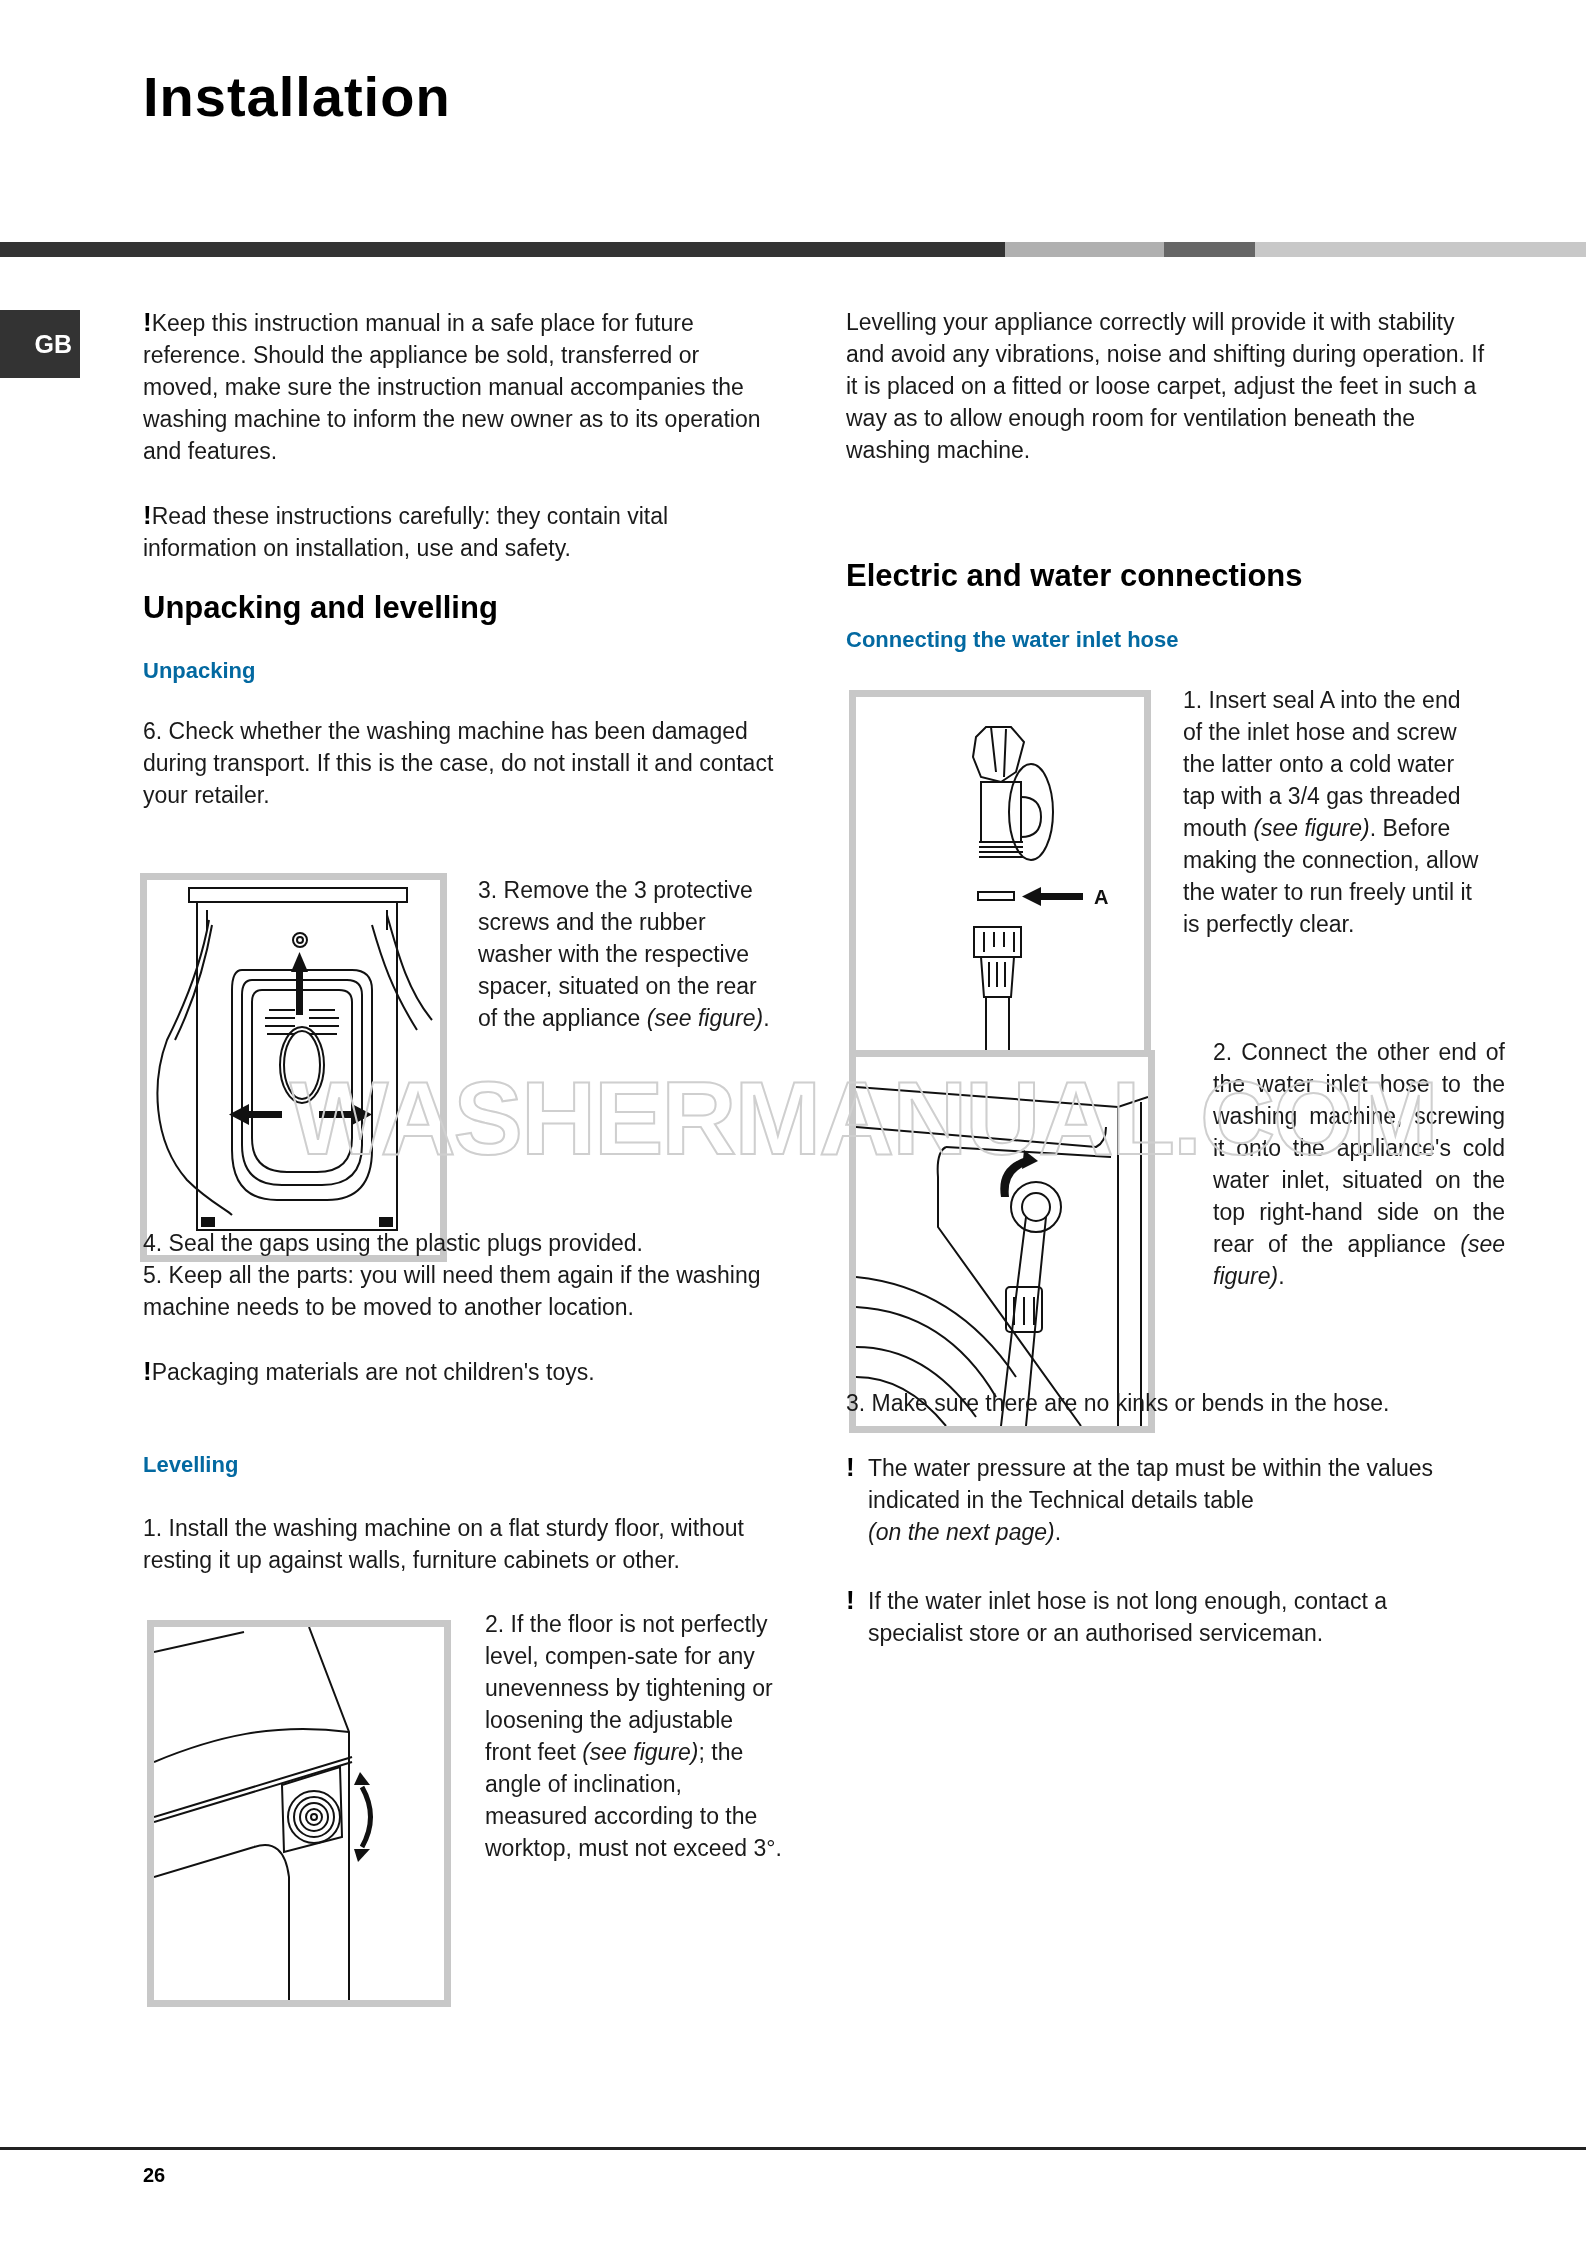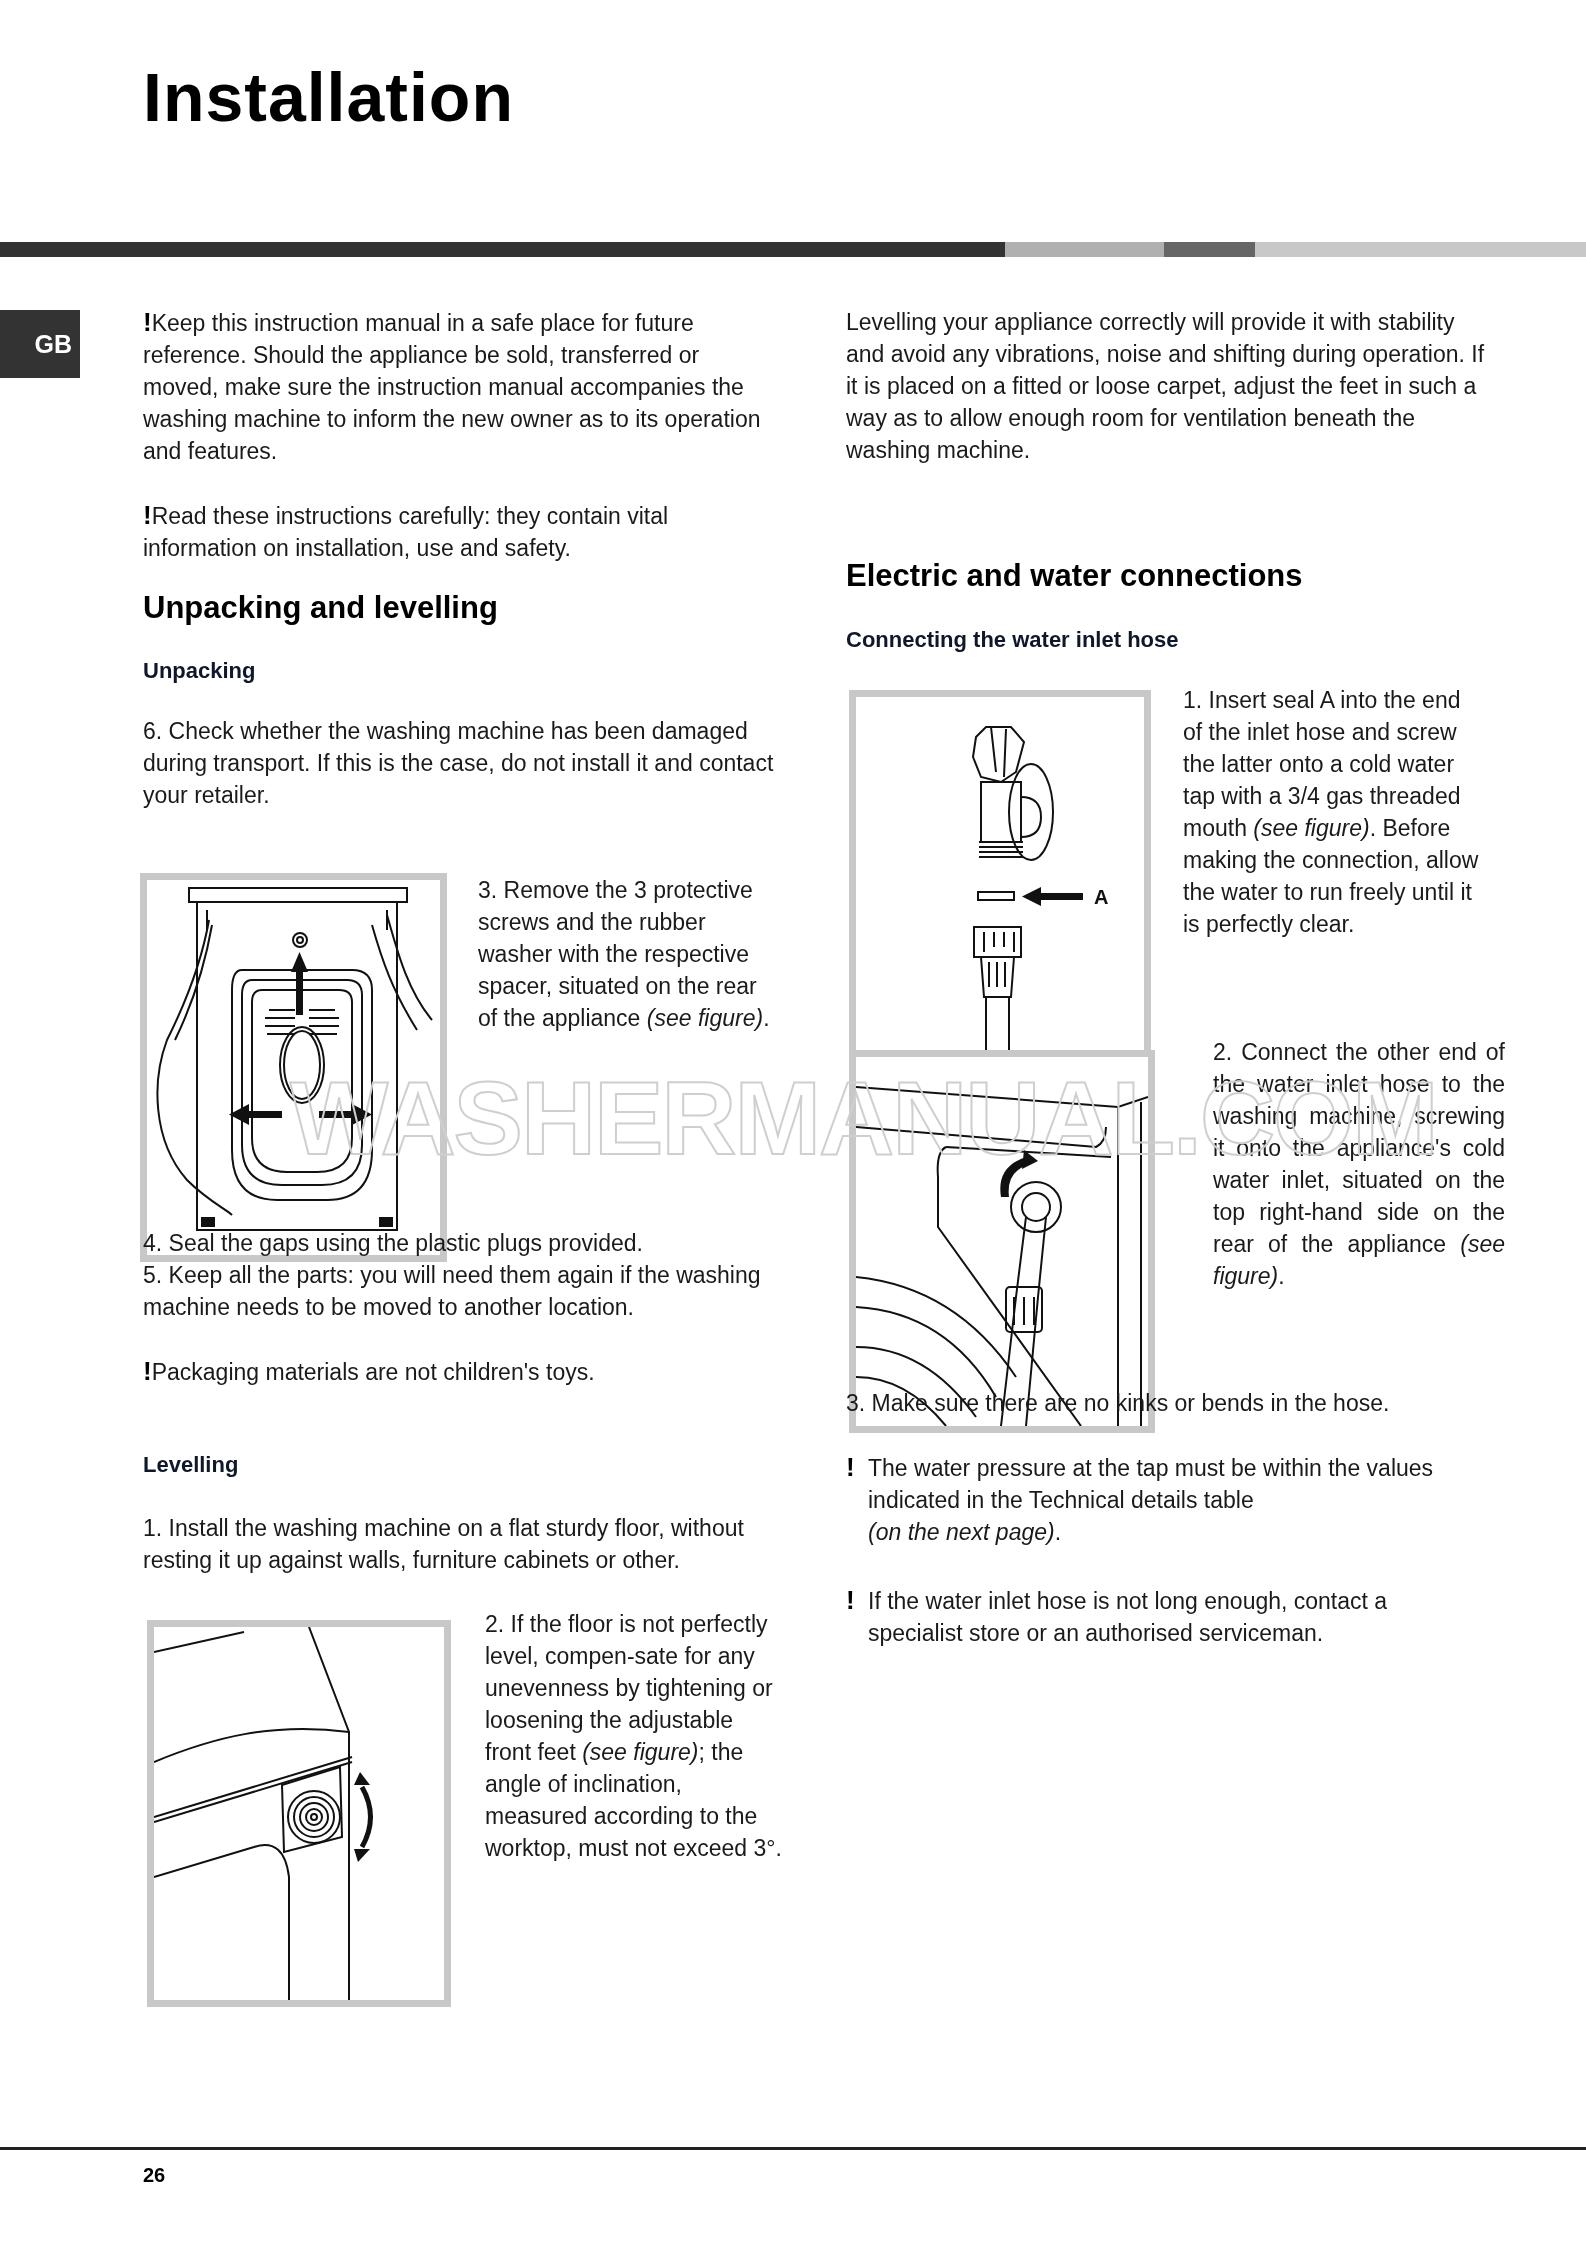--- a/index.html
+++ b/index.html
@@ -1,26 +1,26 @@
 <!DOCTYPE html>
 <html><head>
 <meta charset="utf-8">
 <style>
   html,body{margin:0;padding:0;background:#fff;}
   body{width:1586px;height:2245px;position:relative;overflow:hidden;font-family:"Liberation Sans","DejaVu Sans",sans-serif;color:#1a1a1a;}
   .abs{position:absolute;}
-  .title{left:143px;top:52px;font-size:68px;font-weight:bold;letter-spacing:1px;color:#000;line-height:90px;margin:0;}
+  .title{left:143px;top:52px;font-size:56px;font-weight:bold;letter-spacing:1px;color:#000;line-height:90px;margin:0;}
   .bar{left:0;top:242px;height:15px;width:1586px;display:flex;}
   .bar div{height:100%;}
   .gb{left:0;top:310px;width:80px;height:68px;background:#333;color:#fff;font-weight:bold;font-size:25px;display:flex;align-items:center;justify-content:flex-end;padding-right:8px;box-sizing:border-box;}
   .col{font-size:23px;line-height:32px;color:#1a1a1a;}
   .col p{margin:0;}
   .excl{font-weight:bold;font-size:26px;color:#000;}
   .h2{font-size:31px;font-weight:bold;color:#000;margin:0;line-height:36px;}
-  .h3{font-size:22px;font-weight:bold;color:#0f172a;margin:0;line-height:28px;}
+  .h3{font-size:22px;font-weight:bold;color:#0369a1;margin:0;line-height:28px;}
   .fig{border:7px solid #c8c8c8;background:#fff;box-sizing:border-box;overflow:hidden;}
   .fig svg{display:block;width:100%;height:100%;}
   .note{padding-left:22px;text-indent:-22px;}
   .note .excl{display:inline-block;width:22px;text-indent:0;}
   .footer-line{left:0;top:2147px;width:1586px;height:3px;background:#222;}
   .pagenum{left:143px;top:2164px;font-size:20px;font-weight:bold;color:#000;}
   .watermark{left:290px;top:1068px;font-size:104px;font-weight:bold;color:transparent;-webkit-text-stroke:2px #cfcfcf;letter-spacing:-2px;white-space:nowrap;pointer-events:none;line-height:100px;}
   em{font-style:italic;}
   .just{text-align:justify;}
 </style>

